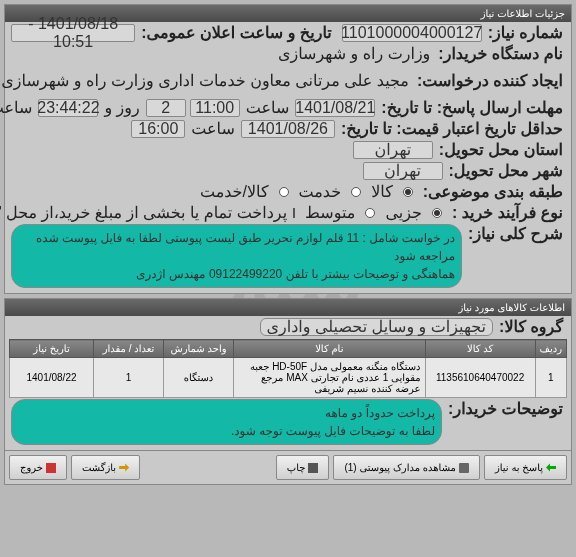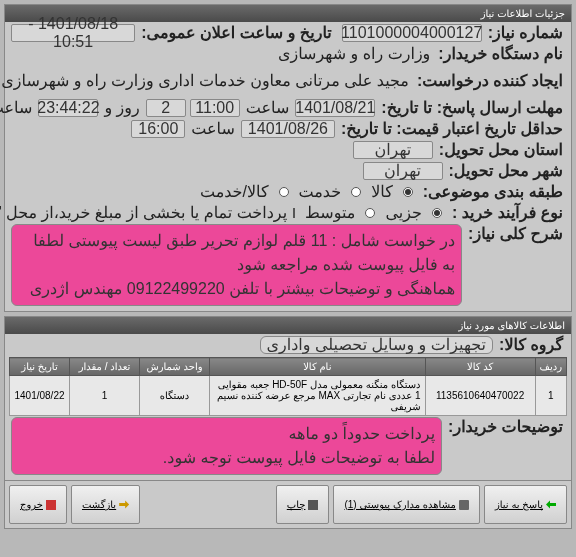--- a/index.html
+++ b/index.html
@@ -12,27 +12,27 @@
 .label.bold { font-weight: bold; }
 .field { background: #d8d8d8; border: 1px solid #888; border-radius: 2px; padding: 2px 6px; font-size: 16px; color: #333; min-width: 80px; text-align: center; height: 18px; display: inline-flex; align-items: center; justify-content: center; }
 .field.wide { min-width: 200px; border-radius: 6px; }
 .info-btn { background: linear-gradient(to bottom, #5a5a5a, #3a3a3a); color: #fff; border: 1px solid #333; border-radius: 2px; padding: 2px 6px; font-size: 9px; cursor: pointer; display: inline-flex; align-items: center; gap: 3px; height: 31px; }
 .info-icon { display: inline-block; width: 10px; height: 10px; background: #4a90d9; border-radius: 2px; position: relative; }
 .radio-group { display: flex; gap: 8px; align-items: center; margin-right: 4px; }
 .radio-item { display: flex; align-items: center; gap: 8px; }
 .radio { width: 10px; height: 10px; border: 1px solid #555; border-radius: 50%; background: #fff; display: inline-block; position: relative; }
 .radio.checked::after { content: ""; position: absolute; top: 1px; left: 1px; width: 6px; height: 6px; background: #333; border-radius: 50%; }
 .checkbox { width: 10px; height: 10px; border: 1px solid #555; background: #fff; display: inline-block; }
-.desc-box { background: #ec4899; border: 1px solid #888; border-radius: 6px; padding: 4px 6px; font-size: 16px; color: #333; line-height: 1.5; flex: 1; }
+.desc-box { background: #14b8a6; border: 1px solid #888; border-radius: 14px; padding: 4px 6px; font-size: 12px; color: #333; line-height: 1.5; flex: 1; }
 .table { width: 100%; border-collapse: collapse; font-size: 10px; margin-top: 2px; }
 .table th { background: linear-gradient(to bottom, #888, #666); color: #fff; padding: 3px 4px; border: 1px solid #555; font-weight: normal; }
 .table td { background: #e8e8e8; padding: 3px 4px; border: 1px solid #999; text-align: center; }
 .btn-bar { display: flex; gap: 4px; padding: 4px; justify-content: space-between; background: #c9c9c9; border-top: 1px solid #888; margin: 4px -4px -4px -4px; }
 .btn-group { display: flex; gap: 4px; }
-.btn { background: linear-gradient(to bottom, #f0f0f0, #d0d0d0); border: 1px solid #888; border-radius: 2px; padding: 13px 10px; font-size: 10px; cursor: pointer; display: flex; align-items: center; gap: 3px; text-decoration: underline; }
+.btn { background: linear-gradient(to bottom, #f0f0f0, #d0d0d0); border: 1px solid #888; border-radius: 2px; padding: 6px 10px; font-size: 10px; cursor: pointer; display: flex; align-items: center; gap: 3px; }
 .btn-icon { width: 10px; height: 10px; display: inline-block; }
 .icon-reply { background: #0a0; clip-path: polygon(0 50%, 40% 10%, 40% 35%, 100% 35%, 100% 65%, 40% 65%, 40% 90%); }
 .icon-doc { background: #666; border-radius: 1px; }
 .icon-print { background: #555; }
 .icon-back { background: #c90; clip-path: polygon(100% 50%, 60% 10%, 60% 35%, 0 35%, 0 65%, 60% 65%, 60% 90%); }
 .icon-exit { background: #c33; }
 .spacer { flex: 1; }
 </style>
 </head>
 <body>
@@ -143,21 +143,21 @@
   </div>
 
   <table class="table">
     <thead>
       <tr>
         <th style="width:30px">ردیف</th>
         <th style="width:110px">کد کالا</th>
         <th>نام کالا</th>
         <th style="width:70px">واحد شمارش</th>
         <th style="width:70px">تعداد / مقدار</th>
-        <th style="width:60px">تاریخ نیاز</th>
+        <th style="width:84px">تاریخ نیاز</th>
       </tr>
     </thead>
     <tbody>
       <tr>
         <td>1</td>
         <td>1135610640470022</td>
         <td style="text-align:right">دستگاه منگنه معمولی مدل HD-50F جعبه مقوایی 1 عددی نام تجارتی MAX مرجع عرضه کننده نسیم شریفی</td>
         <td>دستگاه</td>
         <td>1</td>
         <td>1401/08/22</td>

